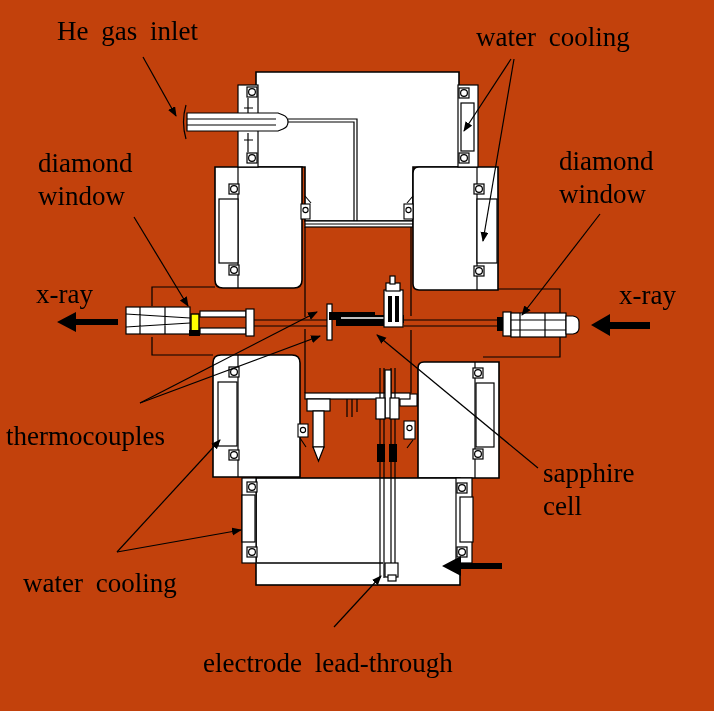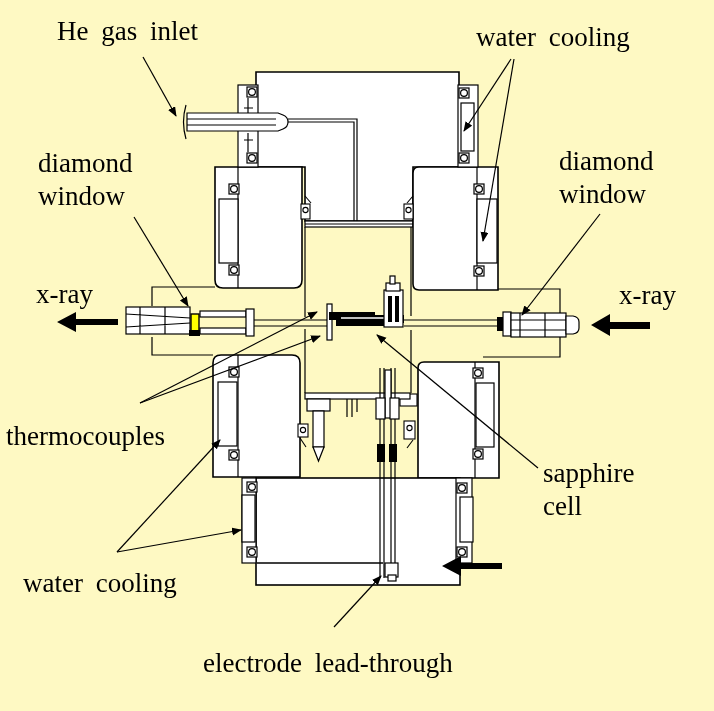--- a/index.html
+++ b/index.html
@@ -1,16 +1,16 @@
 <!DOCTYPE html>
 <html><head>
 <meta charset="utf-8">
 <style>
   html,body{margin:0;padding:0;background:#ffffff;}
-  .stage{position:relative;width:714px;height:711px;background:#fef9c3;overflow:hidden;}
+  .stage{position:relative;width:714px;height:711px;background:#c2410c;overflow:hidden;}
   svg{display:block;}
   text{font-family:"Liberation Serif","DejaVu Serif",serif;font-size:27px;fill:#000;word-spacing:6px;}
   .ln{stroke:#000;stroke-width:1.6;fill:none;}
   .lnthin{stroke:#000;stroke-width:1.2;fill:none;}
   .blk{fill:#ffffff;stroke:#000;stroke-width:1.6;}
   .det{fill:#ffffff;stroke:#000;stroke-width:1.2;}
   .solid{fill:#000;stroke:none;}
   .ann{stroke:#000;stroke-width:1.2;fill:none;}
 </style>
 </head>

